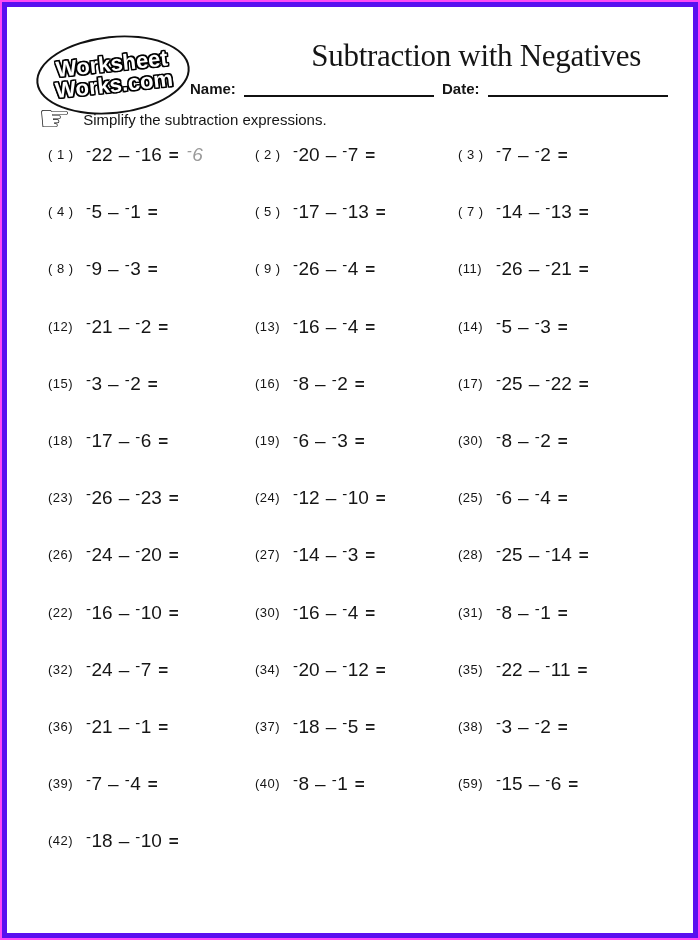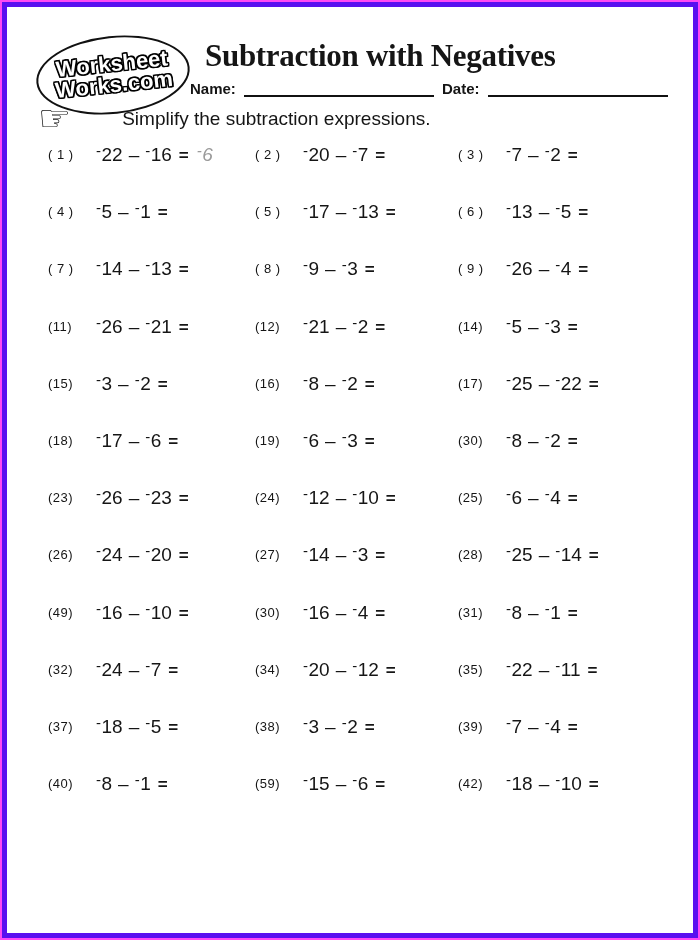--- a/index.html
+++ b/index.html
@@ -38,23 +38,23 @@
     font-weight:700;
     font-size:22px;
     line-height:0.95;
     letter-spacing:0px;
     color:#fff;
     text-shadow:-1.4px -1.4px 0 #000,1.4px -1.4px 0 #000,-1.4px 1.4px 0 #000,1.4px 1.4px 0 #000,0 -1.4px 0 #000,0 1.4px 0 #000,-1.4px 0 0 #000,1.4px 0 0 #000;
   }
   
   .title{
     position:absolute;left:205px;top:38px;width:436px;
-    text-align:left;
+    text-align:right;
     font-family:"Liberation Serif",serif;
-    font-weight:700;
+    font-weight:400;
     font-size:31px;
     color:var(--ink);
     letter-spacing:-0.3px;
   }
   .name-date{
     position:absolute;left:190px;top:80px;width:478px;
     display:flex;align-items:flex-end;
     font-size:15px;font-weight:700;color:var(--ink);
   }
   .write-line{
@@ -68,21 +68,21 @@
   .instruction{
     position:absolute;left:38px;top:104px;
     display:flex;align-items:center;gap:12px;
   }
   .hand-icon{
     font-family:"DejaVu Sans",sans-serif;
     font-size:37px;line-height:30px;
     color:#111;
   }
   .instruction-text{
-    font-size:19px;color:var(--ink);margin-left:39px;
+    font-size:15px;color:var(--ink);
   }
   
   .problems{
     position:absolute;left:48px;top:138px;width:614px;
     display:grid;
     grid-template-columns:207px 203px 1fr;
     grid-auto-rows:57.2px;
   }
   .problem{
     padding-top:6px;
@@ -91,21 +91,20 @@
   }
   .pnum{
     display:inline-block;
     width:38px;
     font-size:13px;
     letter-spacing:0.5px;
     vertical-align:2px;
   }
   .expr{
     font-size:19px;
-    margin-left:10px;
   }
   .term{display:inline-block;}
   .neg{
     display:inline-block;
     font-size:15px;
     position:relative;
     top:-5px;
     margin-right:0.5px;
   }
   .op{margin:0 6px;}
@@ -143,45 +142,46 @@
     <span class="hand-icon">☞</span>
     <span class="instruction-text">Simplify the subtraction expressions.</span>
   </div>
 
   <div class="problems">
       <div class="problem"><span class="pnum">( 1 )</span><span class="expr"><span class="term"><span class="neg">-</span>22</span><span class="op">–</span><span class="term"><span class="neg">-</span>16</span><span class="eq">=</span><span class="term answer"><span class="neg">-</span>6</span></span></div>
       <div class="problem"><span class="pnum">( 2 )</span><span class="expr"><span class="term"><span class="neg">-</span>20</span><span class="op">–</span><span class="term"><span class="neg">-</span>7</span><span class="eq">=</span></span></div>
       <div class="problem"><span class="pnum">( 3 )</span><span class="expr"><span class="term"><span class="neg">-</span>7</span><span class="op">–</span><span class="term"><span class="neg">-</span>2</span><span class="eq">=</span></span></div>
       <div class="problem"><span class="pnum">( 4 )</span><span class="expr"><span class="term"><span class="neg">-</span>5</span><span class="op">–</span><span class="term"><span class="neg">-</span>1</span><span class="eq">=</span></span></div>
       <div class="problem"><span class="pnum">( 5 )</span><span class="expr"><span class="term"><span class="neg">-</span>17</span><span class="op">–</span><span class="term"><span class="neg">-</span>13</span><span class="eq">=</span></span></div>
-      <div class="problem"><span class="pnum">( 6 )</span><span class="expr"><span class="term"><span class="neg">-</span>13</span><span class="op">–</span><span class="term"><span class="neg">-</span>5</span><span class="eq">=</span></span></div>
       <div class="problem"><span class="pnum">( 7 )</span><span class="expr"><span class="term"><span class="neg">-</span>14</span><span class="op">–</span><span class="term"><span class="neg">-</span>13</span><span class="eq">=</span></span></div>
       <div class="problem"><span class="pnum">( 8 )</span><span class="expr"><span class="term"><span class="neg">-</span>9</span><span class="op">–</span><span class="term"><span class="neg">-</span>3</span><span class="eq">=</span></span></div>
       <div class="problem"><span class="pnum">( 9 )</span><span class="expr"><span class="term"><span class="neg">-</span>26</span><span class="op">–</span><span class="term"><span class="neg">-</span>4</span><span class="eq">=</span></span></div>
       <div class="problem"><span class="pnum">(11)</span><span class="expr"><span class="term"><span class="neg">-</span>26</span><span class="op">–</span><span class="term"><span class="neg">-</span>21</span><span class="eq">=</span></span></div>
       <div class="problem"><span class="pnum">(12)</span><span class="expr"><span class="term"><span class="neg">-</span>21</span><span class="op">–</span><span class="term"><span class="neg">-</span>2</span><span class="eq">=</span></span></div>
+      <div class="problem"><span class="pnum">(13)</span><span class="expr"><span class="term"><span class="neg">-</span>16</span><span class="op">–</span><span class="term"><span class="neg">-</span>4</span><span class="eq">=</span></span></div>
       <div class="problem"><span class="pnum">(14)</span><span class="expr"><span class="term"><span class="neg">-</span>5</span><span class="op">–</span><span class="term"><span class="neg">-</span>3</span><span class="eq">=</span></span></div>
       <div class="problem"><span class="pnum">(15)</span><span class="expr"><span class="term"><span class="neg">-</span>3</span><span class="op">–</span><span class="term"><span class="neg">-</span>2</span><span class="eq">=</span></span></div>
       <div class="problem"><span class="pnum">(16)</span><span class="expr"><span class="term"><span class="neg">-</span>8</span><span class="op">–</span><span class="term"><span class="neg">-</span>2</span><span class="eq">=</span></span></div>
       <div class="problem"><span class="pnum">(17)</span><span class="expr"><span class="term"><span class="neg">-</span>25</span><span class="op">–</span><span class="term"><span class="neg">-</span>22</span><span class="eq">=</span></span></div>
       <div class="problem"><span class="pnum">(18)</span><span class="expr"><span class="term"><span class="neg">-</span>17</span><span class="op">–</span><span class="term"><span class="neg">-</span>6</span><span class="eq">=</span></span></div>
       <div class="problem"><span class="pnum">(19)</span><span class="expr"><span class="term"><span class="neg">-</span>6</span><span class="op">–</span><span class="term"><span class="neg">-</span>3</span><span class="eq">=</span></span></div>
       <div class="problem"><span class="pnum">(30)</span><span class="expr"><span class="term"><span class="neg">-</span>8</span><span class="op">–</span><span class="term"><span class="neg">-</span>2</span><span class="eq">=</span></span></div>
       <div class="problem"><span class="pnum">(23)</span><span class="expr"><span class="term"><span class="neg">-</span>26</span><span class="op">–</span><span class="term"><span class="neg">-</span>23</span><span class="eq">=</span></span></div>
       <div class="problem"><span class="pnum">(24)</span><span class="expr"><span class="term"><span class="neg">-</span>12</span><span class="op">–</span><span class="term"><span class="neg">-</span>10</span><span class="eq">=</span></span></div>
       <div class="problem"><span class="pnum">(25)</span><span class="expr"><span class="term"><span class="neg">-</span>6</span><span class="op">–</span><span class="term"><span class="neg">-</span>4</span><span class="eq">=</span></span></div>
       <div class="problem"><span class="pnum">(26)</span><span class="expr"><span class="term"><span class="neg">-</span>24</span><span class="op">–</span><span class="term"><span class="neg">-</span>20</span><span class="eq">=</span></span></div>
       <div class="problem"><span class="pnum">(27)</span><span class="expr"><span class="term"><span class="neg">-</span>14</span><span class="op">–</span><span class="term"><span class="neg">-</span>3</span><span class="eq">=</span></span></div>
       <div class="problem"><span class="pnum">(28)</span><span class="expr"><span class="term"><span class="neg">-</span>25</span><span class="op">–</span><span class="term"><span class="neg">-</span>14</span><span class="eq">=</span></span></div>
-      <div class="problem"><span class="pnum">(49)</span><span class="expr"><span class="term"><span class="neg">-</span>16</span><span class="op">–</span><span class="term"><span class="neg">-</span>10</span><span class="eq">=</span></span></div>
+      <div class="problem"><span class="pnum">(22)</span><span class="expr"><span class="term"><span class="neg">-</span>16</span><span class="op">–</span><span class="term"><span class="neg">-</span>10</span><span class="eq">=</span></span></div>
       <div class="problem"><span class="pnum">(30)</span><span class="expr"><span class="term"><span class="neg">-</span>16</span><span class="op">–</span><span class="term"><span class="neg">-</span>4</span><span class="eq">=</span></span></div>
       <div class="problem"><span class="pnum">(31)</span><span class="expr"><span class="term"><span class="neg">-</span>8</span><span class="op">–</span><span class="term"><span class="neg">-</span>1</span><span class="eq">=</span></span></div>
       <div class="problem"><span class="pnum">(32)</span><span class="expr"><span class="term"><span class="neg">-</span>24</span><span class="op">–</span><span class="term"><span class="neg">-</span>7</span><span class="eq">=</span></span></div>
       <div class="problem"><span class="pnum">(34)</span><span class="expr"><span class="term"><span class="neg">-</span>20</span><span class="op">–</span><span class="term"><span class="neg">-</span>12</span><span class="eq">=</span></span></div>
       <div class="problem"><span class="pnum">(35)</span><span class="expr"><span class="term"><span class="neg">-</span>22</span><span class="op">–</span><span class="term"><span class="neg">-</span>11</span><span class="eq">=</span></span></div>
+      <div class="problem"><span class="pnum">(36)</span><span class="expr"><span class="term"><span class="neg">-</span>21</span><span class="op">–</span><span class="term"><span class="neg">-</span>1</span><span class="eq">=</span></span></div>
       <div class="problem"><span class="pnum">(37)</span><span class="expr"><span class="term"><span class="neg">-</span>18</span><span class="op">–</span><span class="term"><span class="neg">-</span>5</span><span class="eq">=</span></span></div>
       <div class="problem"><span class="pnum">(38)</span><span class="expr"><span class="term"><span class="neg">-</span>3</span><span class="op">–</span><span class="term"><span class="neg">-</span>2</span><span class="eq">=</span></span></div>
       <div class="problem"><span class="pnum">(39)</span><span class="expr"><span class="term"><span class="neg">-</span>7</span><span class="op">–</span><span class="term"><span class="neg">-</span>4</span><span class="eq">=</span></span></div>
       <div class="problem"><span class="pnum">(40)</span><span class="expr"><span class="term"><span class="neg">-</span>8</span><span class="op">–</span><span class="term"><span class="neg">-</span>1</span><span class="eq">=</span></span></div>
       <div class="problem"><span class="pnum">(59)</span><span class="expr"><span class="term"><span class="neg">-</span>15</span><span class="op">–</span><span class="term"><span class="neg">-</span>6</span><span class="eq">=</span></span></div>
       <div class="problem"><span class="pnum">(42)</span><span class="expr"><span class="term"><span class="neg">-</span>18</span><span class="op">–</span><span class="term"><span class="neg">-</span>10</span><span class="eq">=</span></span></div>
     </div>
 
 </div>
 

